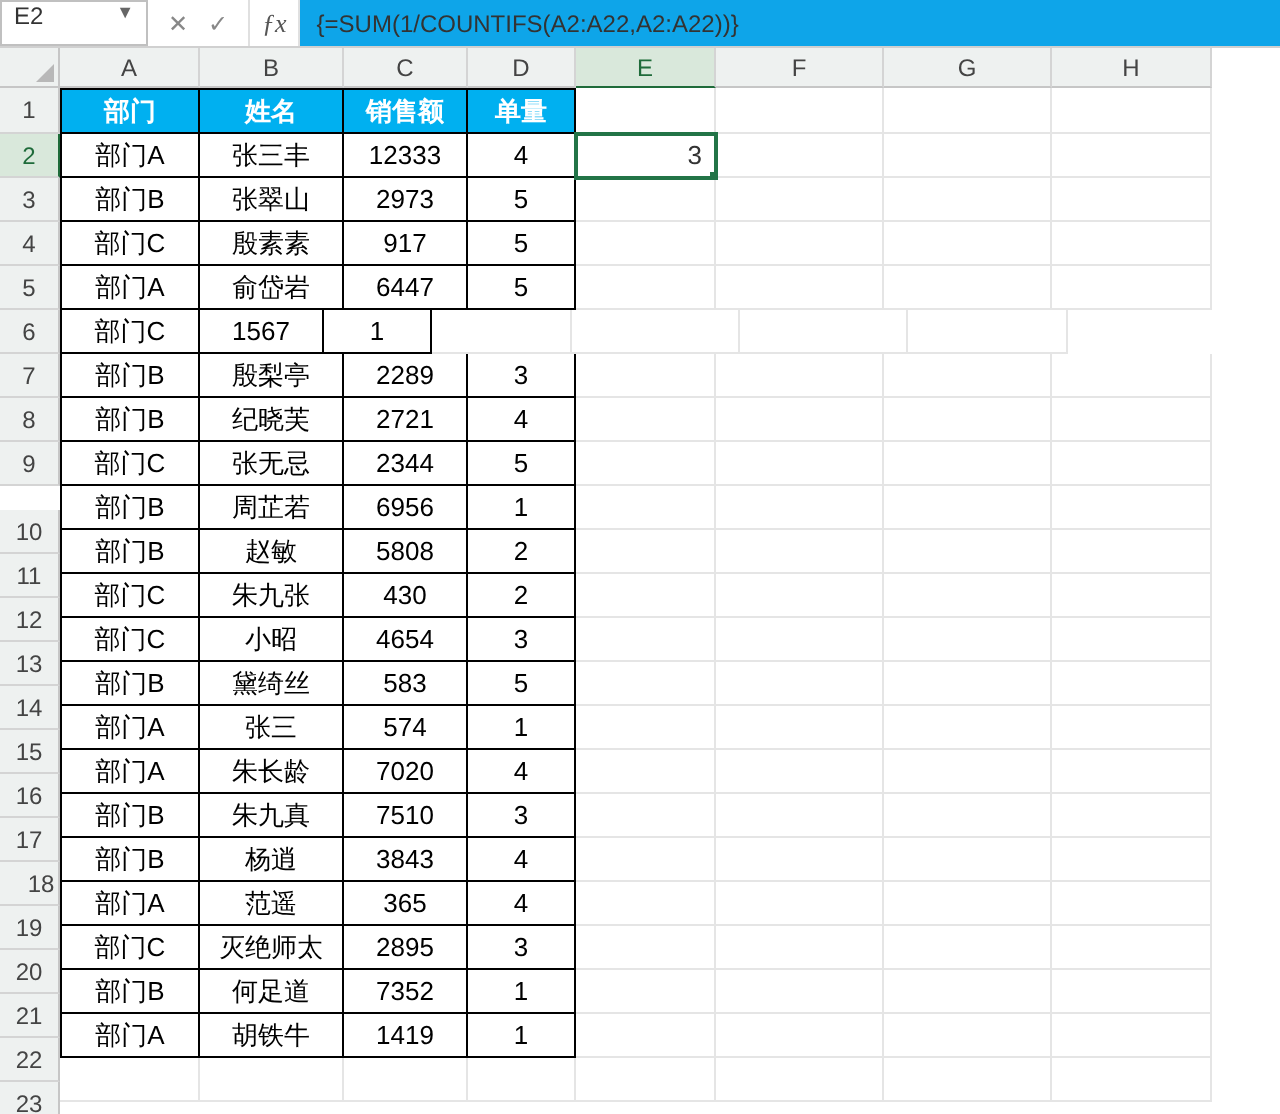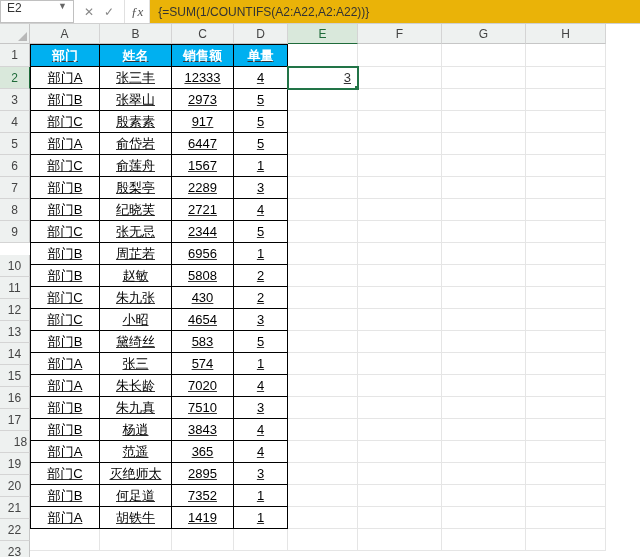--- a/index.html
+++ b/index.html
@@ -58,21 +58,21 @@
     align-items: center;
     border-right: 1px solid #e0e0e0;
   }
   .formula-input {
     flex: 1;
     display: flex;
     align-items: center;
     padding: 0 8px;
     font-size: 12px;
     color: #333;
-    background: #eab308;
+    background: #0ea5e9;
     border: none;
   }
   .sheet-wrap {
     position: relative;
     background: #fff;
     height: 533px;
     overflow: hidden;
   }
   .corner {
     position: absolute;
@@ -134,21 +134,20 @@
     color: #1f6b3a;
     border-right-color:#1f6b3a;
   }
   .grid {
     position: absolute;
     left: 30px; top: 20px; right: 0; bottom: 0;
   }
   .row {
     display: flex;
     height: 22px;
-    text-decoration: underline;
   }
   .row.header-row { height: 23px; }
   .cell {
     border-right: 1px solid #e5e5e5;
     border-bottom: 1px solid #e5e5e5;
     display: flex;
     align-items: center;
     padding: 0 4px;
     font-size: 13px;
     overflow: hidden;
@@ -289,21 +288,20 @@
         <div class="cell bd colB">俞岱岩</div>
         <div class="cell bd num colC">6447</div>
         <div class="cell bd num colD">5</div>
         <div class="cell colE"></div>
         <div class="cell colF"></div>
         <div class="cell colG"></div>
         <div class="cell colH"></div>
       </div>
       <div class="row">
         <div class="cell bd left-edge colA">部门C</div>
-        <div class="cell bd colB">俞莲舟</div>
         <div class="cell bd num colC">1567</div>
         <div class="cell bd num colD">1</div>
         <div class="cell colE"></div>
         <div class="cell colF"></div>
         <div class="cell colG"></div>
         <div class="cell colH"></div>
       </div>
       <div class="row">
         <div class="cell bd left-edge colA">部门B</div>
         <div class="cell bd colB">殷梨亭</div>

